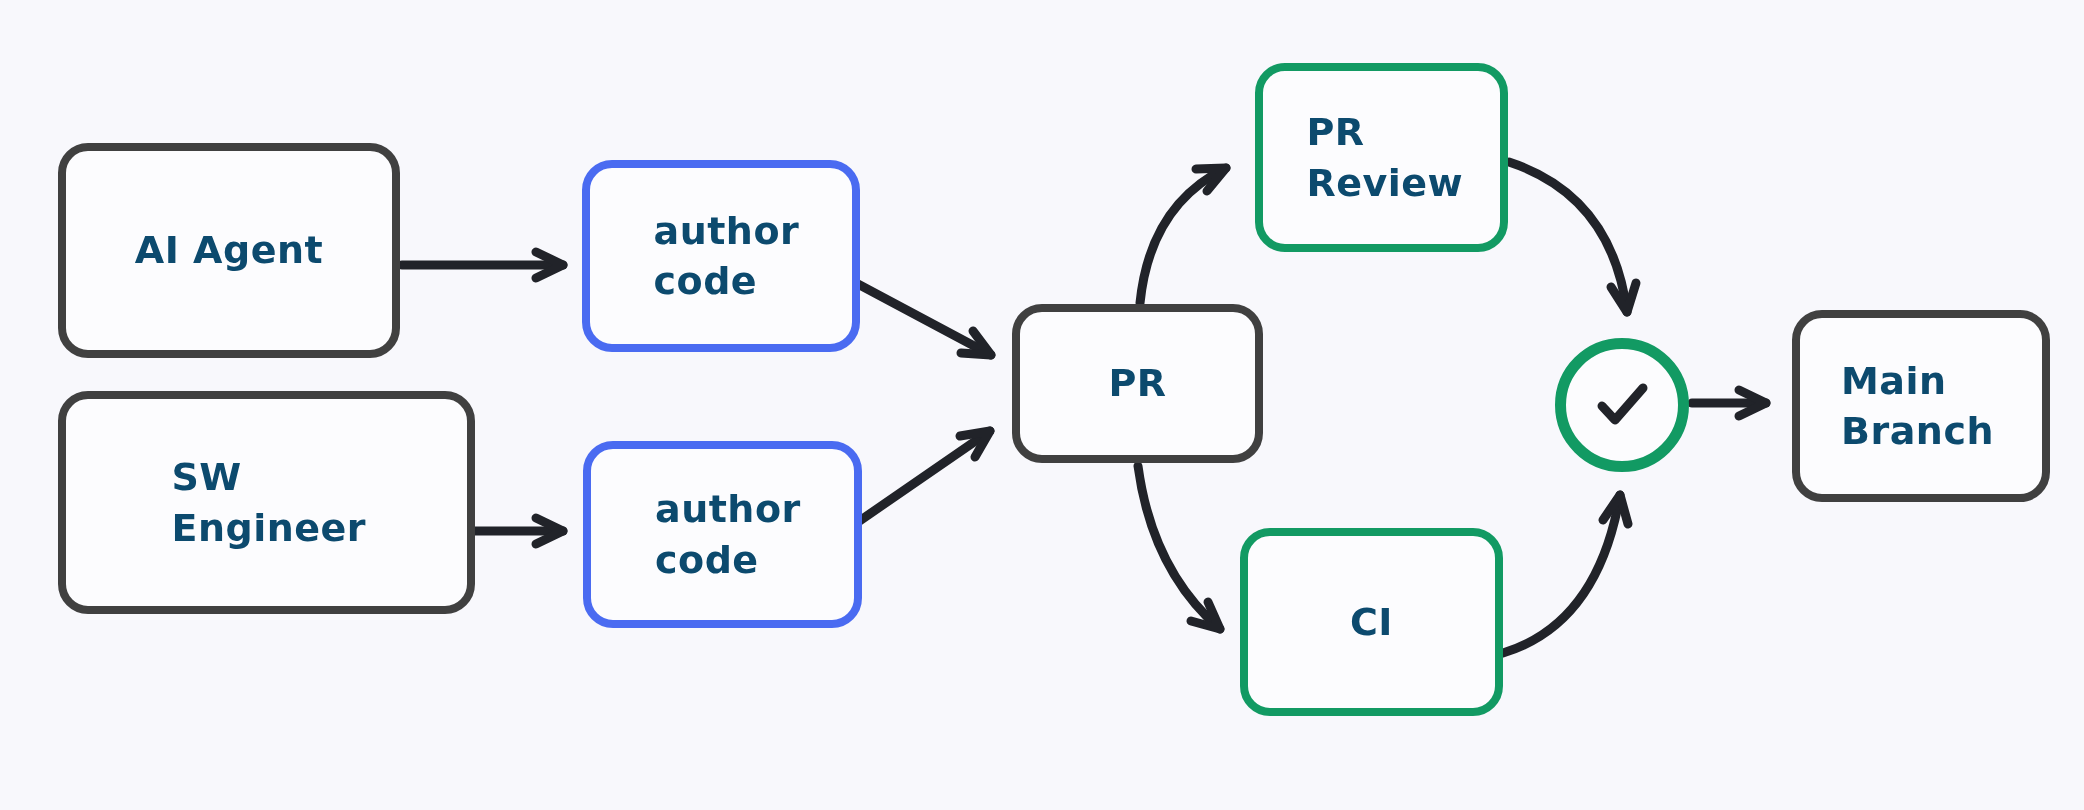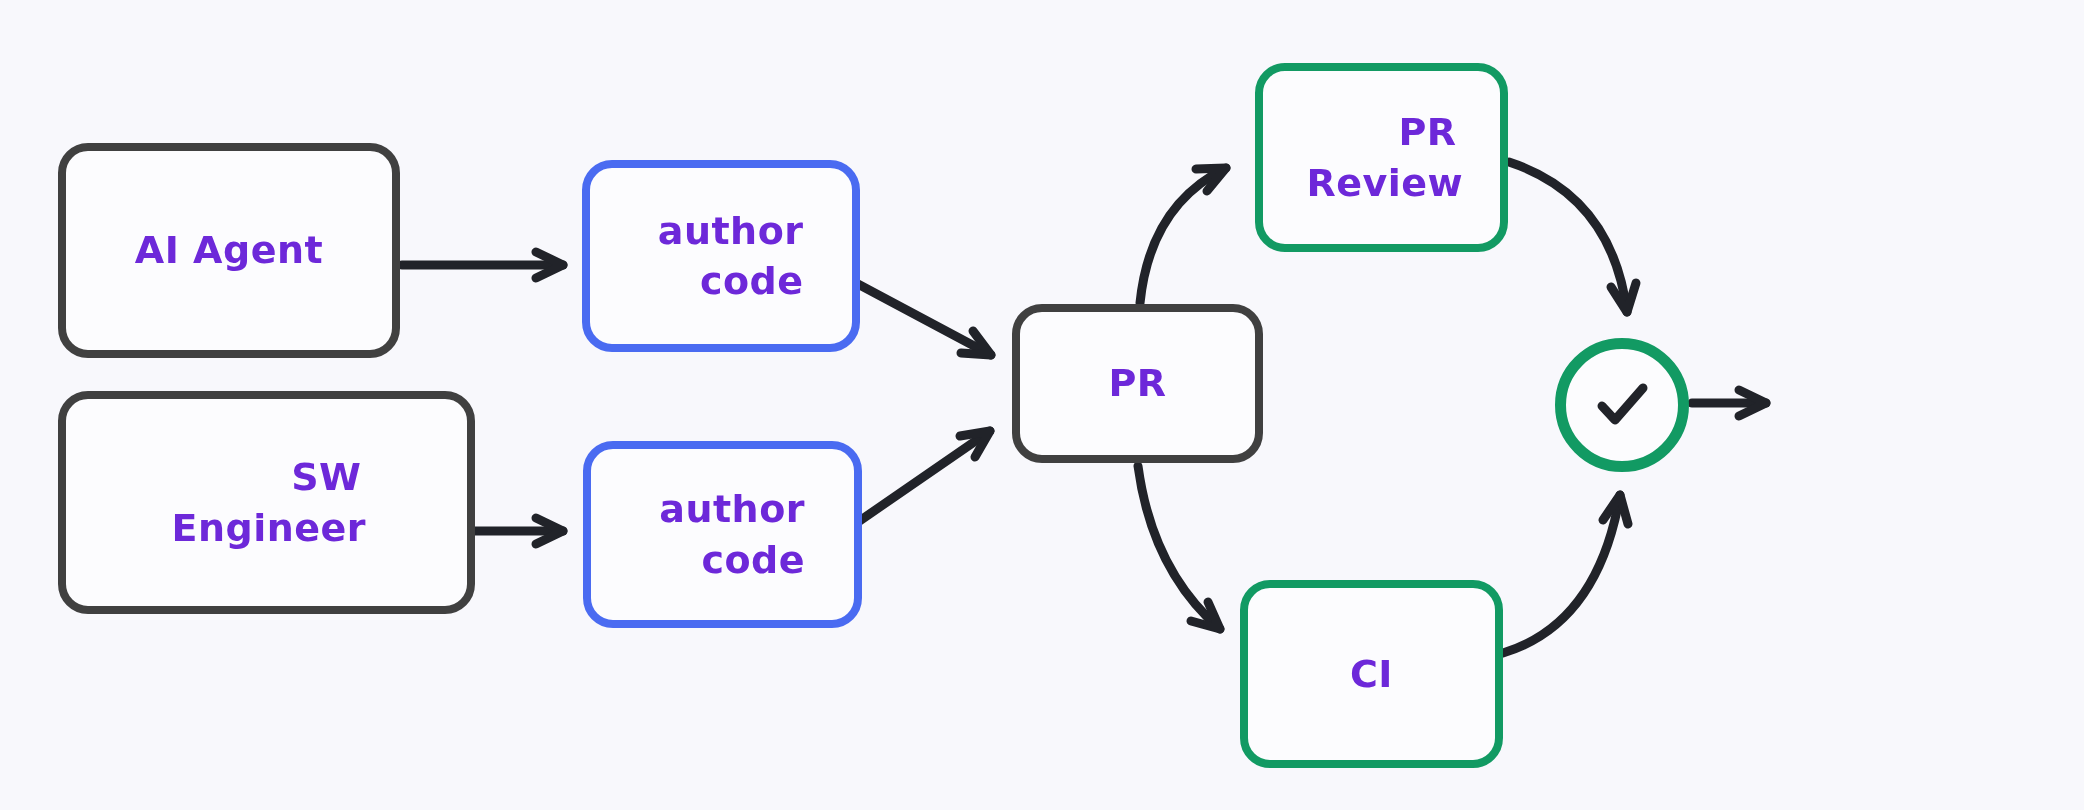--- a/index.html
+++ b/index.html
@@ -24,36 +24,36 @@
     display: flex;
     align-items: center;
     justify-content: center;
   }
   .node--blue  { border-color: #4a6bf1; padding-left: 15px; }
   .node--green { border-color: #129a63; }
   .node__label {
     font-size: 38px;
     font-weight: 700;
     letter-spacing: 0.5px;
-    color: #6d28d9;
-    text-align: right;
+    color: #0c4a6e;
+    text-align: left;
     line-height: 1.32;
   }
   
   .w190 { max-width: 190px; }
   .w160 { max-width: 160px; }
   .w150 { max-width: 150px; }
 
   #n-ai-agent      { left:   58px; top: 143px; width: 342px; height: 215px; }
   #n-sw-engineer   { left:   58px; top: 391px; width: 417px; height: 223px; }
   #n-author-top    { left:  582px; top: 160px; width: 278px; height: 192px; }
   #n-author-bottom { left:  583px; top: 441px; width: 279px; height: 187px; }
   #n-pr            { left: 1012px; top: 304px; width: 251px; height: 159px; }
   #n-pr-review     { left: 1255px; top:  63px; width: 253px; height: 189px; }
-  #n-ci            { left: 1240px; top: 580px; width: 263px; height: 188px; }
+  #n-ci            { left: 1240px; top: 528px; width: 263px; height: 188px; }
   #n-main-branch   { left: 1792px; top: 310px; width: 258px; height: 192px; }
 
   #n-approval {
     position: absolute;
     left: 1555px; top: 338px;
     width: 134px; height: 134px;
     box-sizing: border-box;
     background: #fcfcfe;
     border: 11px solid #129a63;
     border-radius: 50%;
@@ -157,14 +157,17 @@
   <div class="node node--green" id="n-ci">
     <span class="node__label">CI</span>
   </div>
 
   <div id="n-approval">
     <svg viewBox="0 0 112 112" xmlns="http://www.w3.org/2000/svg">
       <path d="M 36 57 L 49 71 L 77 39" fill="none" stroke="#212329" stroke-width="9" stroke-linecap="round" stroke-linejoin="round"></path>
     </svg>
   </div>
 
+  <div class="node" id="n-main-branch">
+    <span class="node__label w160">Main Branch</span>
+  </div>
 
 </div>
 
 </body></html>

